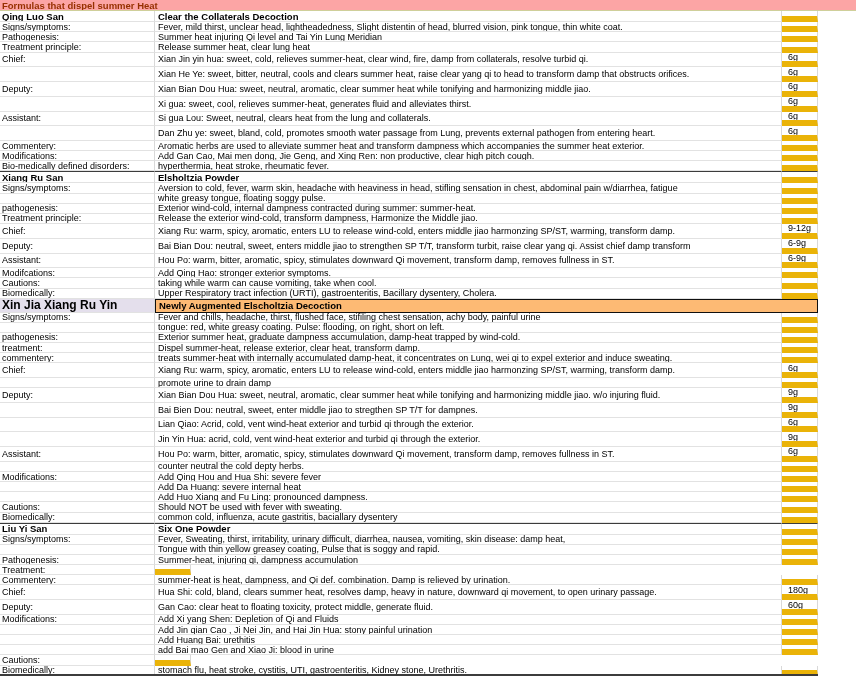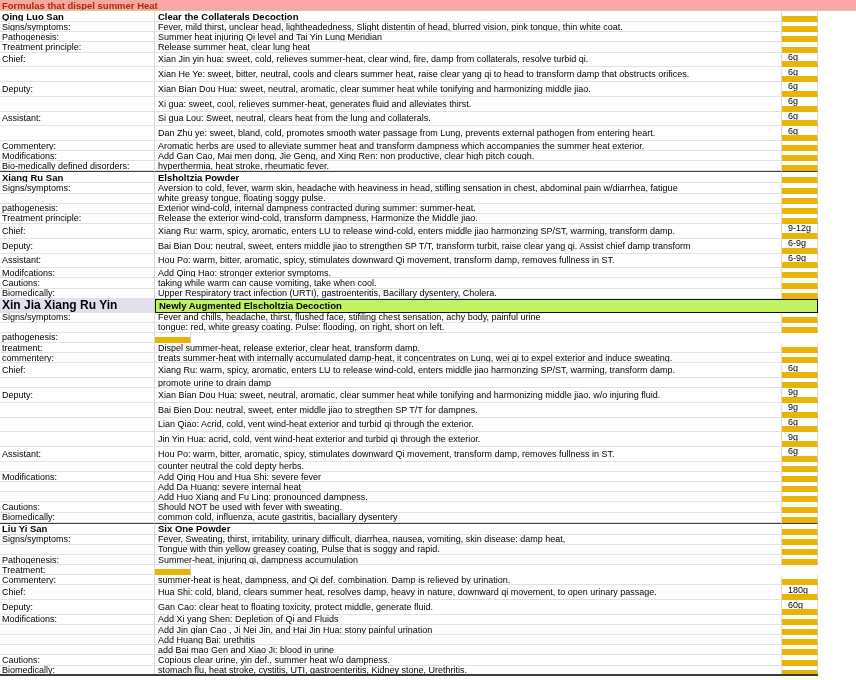--- a/index.html
+++ b/index.html
@@ -21,21 +21,21 @@
   .banner-row .cellFull{
     width:856px;background:#fca5a5;border-bottom:1px solid #cfcf9a;
     font-weight:bold;font-size:9.5px;color:#963000;
   }
   .banner-row .cellFull span{text-decoration:underline;padding-left:2px;}
   .hdr .cA,.hdr .cB{font-weight:bold;font-size:9.5px;}
   .sec-border .cA,.sec-border .cB,.sec-border .cC{border-top:1.5px solid #3c3c3c;}
   .hl .cA{background:#e4dfec;font-weight:bold;font-size:12px;}
   .hlBox{
     box-sizing:border-box;width:663px;height:100%;display:flex;align-items:center;
-    background:#bef264;border:1.5px solid #101010;padding-left:3px;
+    background:#fdba74;border:1.5px solid #101010;padding-left:3px;
     font-weight:bold;font-size:9.5px;overflow:hidden;white-space:nowrap;
   }
   .bottom-line{position:absolute;left:0;top:674px;width:818px;height:2px;background:#3c3c3c;}
 </style>
 </head>
 <body>
 
 <div class="sheet">
   <div class="rows">
     <div class="row banner-row">
@@ -200,20 +200,21 @@
         <div class="cell cD"></div>
       </div>
       <div class="row">
         <div class="cell cA"></div>
         <div class="cell cB">tongue: red, white greasy coating. Pulse: flooding, on right, short on left.</div>
         <div class="cell cC"></div>
         <div class="cell cD"></div>
       </div>
       <div class="row">
         <div class="cell cA">pathogenesis:</div>
+        <div class="cell cB">Exterior summer heat, graduate dampness accumulation, damp-heat trapped by wind-cold.</div>
         <div class="cell cC"></div>
         <div class="cell cD"></div>
       </div>
       <div class="row">
         <div class="cell cA">treatment:</div>
         <div class="cell cB">Dispel summer-heat, release exterior, clear heat, transform damp.</div>
         <div class="cell cC"></div>
         <div class="cell cD"></div>
       </div>
       <div class="row">
@@ -366,21 +367,20 @@
         <div class="cell cD"></div>
       </div>
       <div class="row">
         <div class="cell cA"></div>
         <div class="cell cB">add Bai mao Gen and Xiao Ji: blood in urine</div>
         <div class="cell cC"></div>
         <div class="cell cD"></div>
       </div>
       <div class="row">
         <div class="cell cA">Cautions:</div>
-        <div class="cell cB">Copious clear urine, yin def., summer heat w/o dampness.</div>
         <div class="cell cC"></div>
         <div class="cell cD"></div>
       </div>
       <div class="row">
         <div class="cell cA">Biomedically:</div>
         <div class="cell cB">stomach flu, heat stroke, cystitis, UTI, gastroenteritis, Kidney stone, Urethritis.</div>
         <div class="cell cC"></div>
         <div class="cell cD"></div>
       </div>
     </div>

